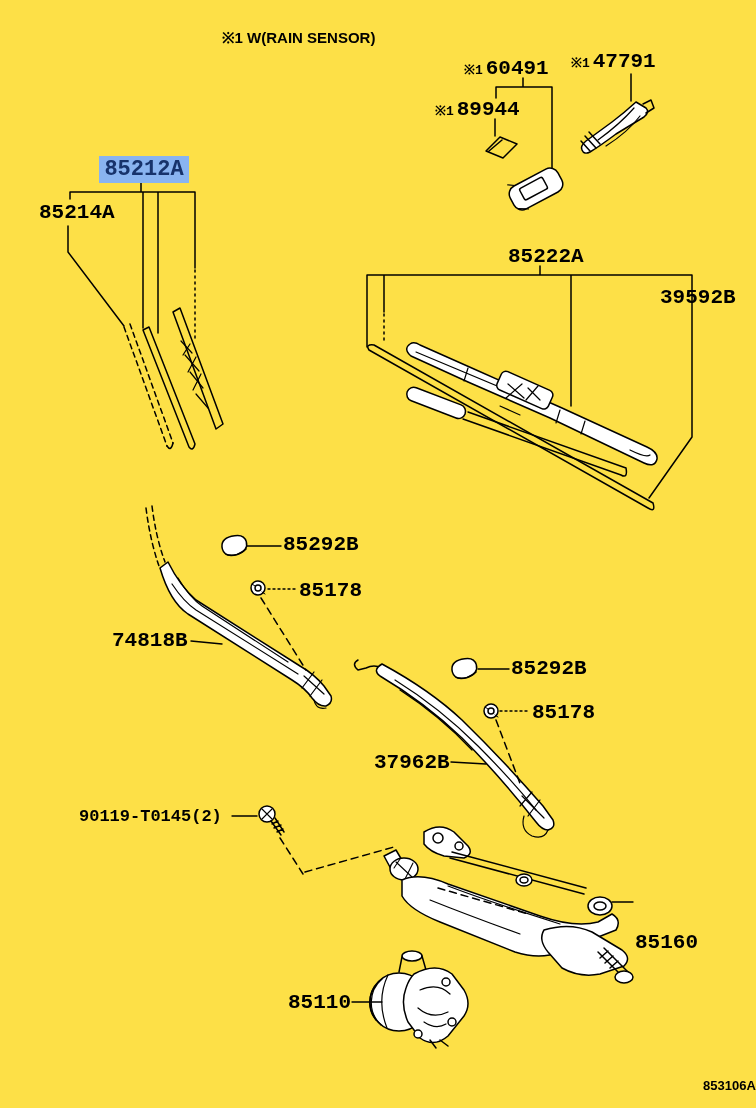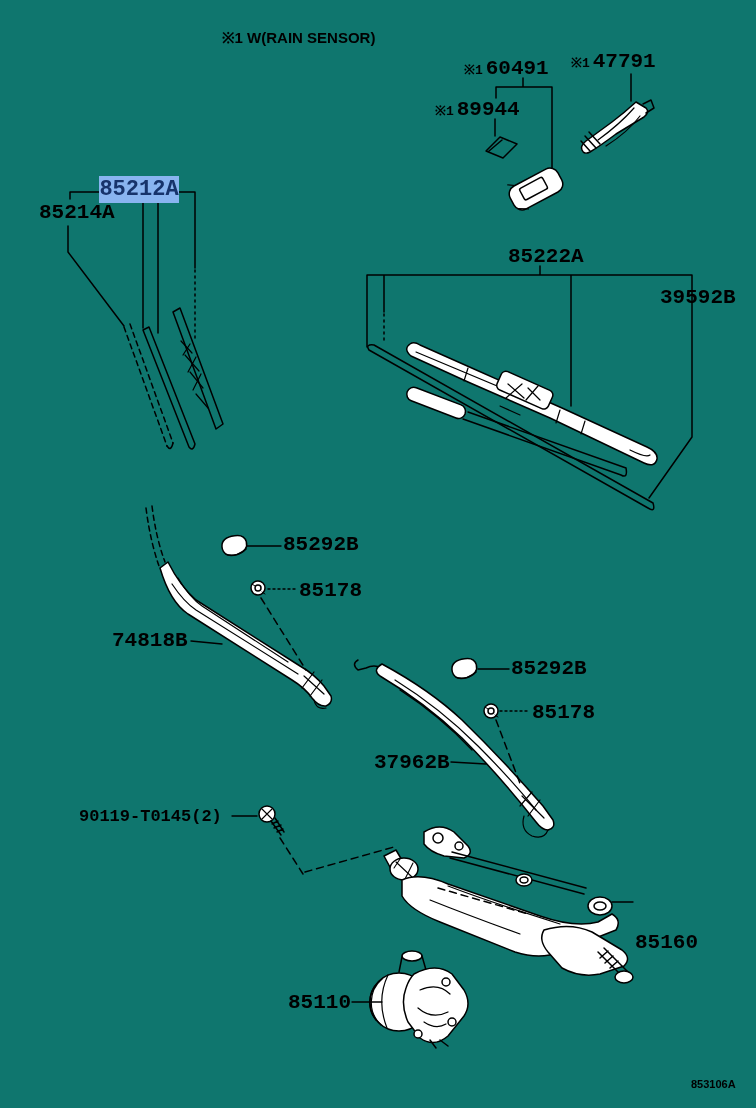--- a/index.html
+++ b/index.html
@@ -1,28 +1,28 @@
 <!DOCTYPE html>
 <html><head>
 <meta charset="utf-8">
 <style>
   html,body{margin:0;padding:0;background:#ffffff;}
-  .page{position:relative;width:756px;height:1108px;background:#0f766e;overflow:hidden;
+  .page{position:relative;width:756px;height:1108px;background:#fde047;overflow:hidden;
         font-family:"Liberation Mono",monospace;}
   svg{position:absolute;left:0;top:0;}
   .plabel{position:absolute;font-family:"Liberation Mono",monospace;font-weight:bold;
           font-size:21px;line-height:1;white-space:nowrap;color:#000;}
   .plabel .pfx{font-size:13px;font-weight:bold;margin-right:3px;}
   .plabel.sm{font-size:17px;}
   .plabel.highlight{display:flex;align-items:center;justify-content:center;
           font-size:22px;}
   .note{position:absolute;font-family:"Liberation Sans",sans-serif;font-weight:bold;
         font-size:15px;color:#000;white-space:nowrap;}
   .diagram-code{position:absolute;font-family:"Liberation Sans",sans-serif;
-        font-weight:bold;font-size:11px;color:#000;}
+        font-weight:bold;font-size:13px;color:#000;margin-left:12px;}
 </style>
 </head>
 <body>
 
 <div class="page">
 
 <svg width="756" height="1108" viewBox="0 0 756 1108" fill="none" stroke="#000" stroke-width="1.5" stroke-linecap="round" stroke-linejoin="round">
 
   <g>
     <path d="M141 183 V192 M70 192 H195 M70 192 V199 M68 226 V252 L124 326 M143 192 V328 M158 192 V333 M195 192 V268"></path>
@@ -167,21 +167,21 @@
 </svg>
 
 <div class="note" style="left:222px;top:27px">※1 W(RAIN SENSOR)</div>
 
 <div class="plabel" style="left:464px;top:58px"><span class="pfx">※1</span><span>60491</span></div>
 
 <div class="plabel" style="left:571px;top:51px"><span class="pfx">※1</span><span>47791</span></div>
 
 <div class="plabel" style="left:435px;top:99px"><span class="pfx">※1</span><span>89944</span></div>
 
-<div class="plabel highlight" style="left: 99px; top: 156px; width: 80px; height: 27px; background-color: rgb(137, 180, 240); color: rgb(23, 51, 107); margin-top: 20px;">
+<div class="plabel highlight" style="left: 99px; top: 156px; width: 90px; height: 27px; background-color: rgb(137, 180, 240); color: rgb(23, 51, 107);">
   <span>85212A</span>
 </div>
 
 <div class="plabel" style="left:39px;top:202px"><span>85214A</span></div>
 
 <div class="plabel" style="left:508px;top:246px"><span>85222A</span></div>
 
 <div class="plabel" style="left:660px;top:287px"><span>39592B</span></div>
 
 <div class="plabel" style="left:283px;top:534px"><span>85292B</span></div>

